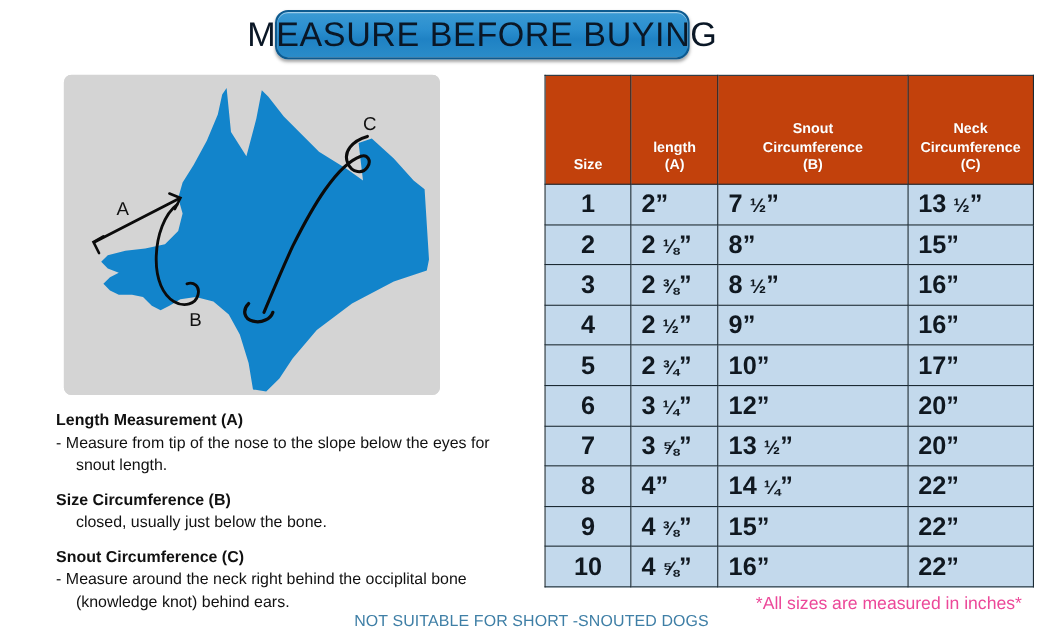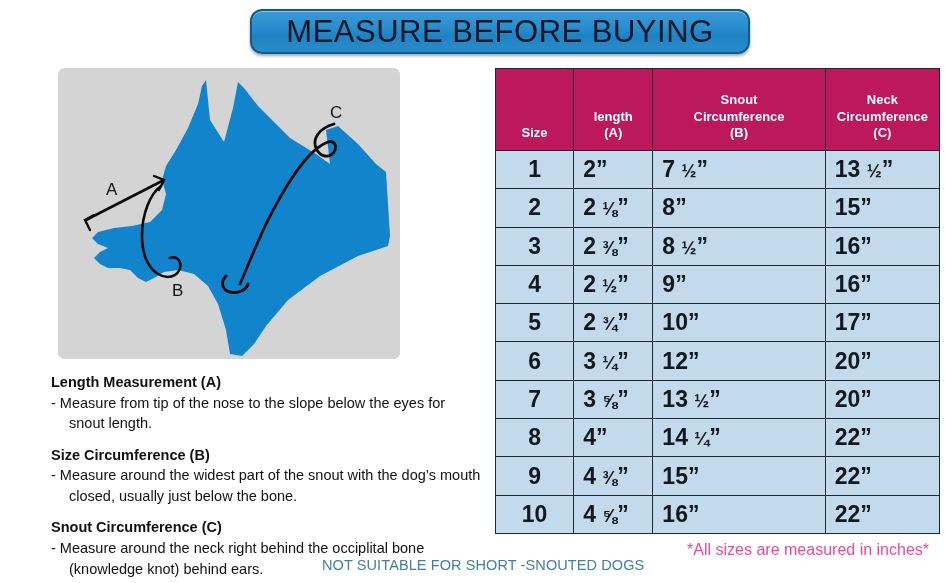--- a/index.html
+++ b/index.html
@@ -8,21 +8,21 @@
     background:#ffffff;
     font-family:"Liberation Sans", sans-serif;
     position:relative;
     overflow:hidden;
   }
 
   
   #title-banner{
     position:absolute;
     left:250px; top:9px;
-    width:500px; height:45px;
+    width:377px; height:45px;
     border-radius:12px;
     background:linear-gradient(to bottom,#3a9ad4 0%,#2b8fcf 38%,#1f82c4 60%,#2a8cc9 100%);
     border:2px solid #0d5a8f;
     box-shadow:0 2px 3px rgba(0,0,0,.35), inset 0 1px 0 rgba(255,255,255,.45);
     display:flex;align-items:center;justify-content:center;
     box-sizing:border-box;
     text-align:right;
   }
   #title-banner .title-text{
     font-size:31px;
@@ -88,29 +88,29 @@
     width:100%;
     height:100%;
     table-layout:fixed;
   }
   table.size-table th,
   table.size-table td{
     border:1px solid #1b2a33;
     padding:0;
   }
   table.size-table thead th{
-    background:#be185d;
+    background:#c2410c;
     color:#ffffff;
     font-size:13px;
     font-weight:bold;
     vertical-align:bottom;
     padding-bottom:9px;
     line-height:1.25;
     text-align:center;
-    height:82px;
+    height:99px;
     box-sizing:border-box;
     text-shadow:0 0 1px rgba(0,0,0,.15);
   }
   table.size-table tbody td{
     background:#c3d9ec;
     color:#101820;
     font-size:23px;
     font-weight:bold;
     height:36.5px;
     line-height:1;
@@ -172,21 +172,20 @@
 <div id="instructions">
   <div class="blk">
     <span class="hd">Length Measurement (A)</span>
     <span class="bd"> - Measure from tip of the nose to the slope below the eyes for</span>
     <span class="bd">
         <span class="ind">snout length.</span>
       </span>
   </div>
   <div class="blk">
     <span class="hd">Size Circumference (B)</span>
-    <span class="bd">- Measure around the widest part of the snout with the dog’s mouth</span>
     <span class="bd">
         <span class="ind">closed, usually just below the bone.</span>
       </span>
   </div>
   <div class="blk">
     <span class="hd">Snout Circumference (C)</span>
     <span class="bd">- Measure around the neck right behind the occiplital bone</span>
     <span class="bd">
         <span class="ind">(knowledge knot) behind ears.</span>
       </span>

